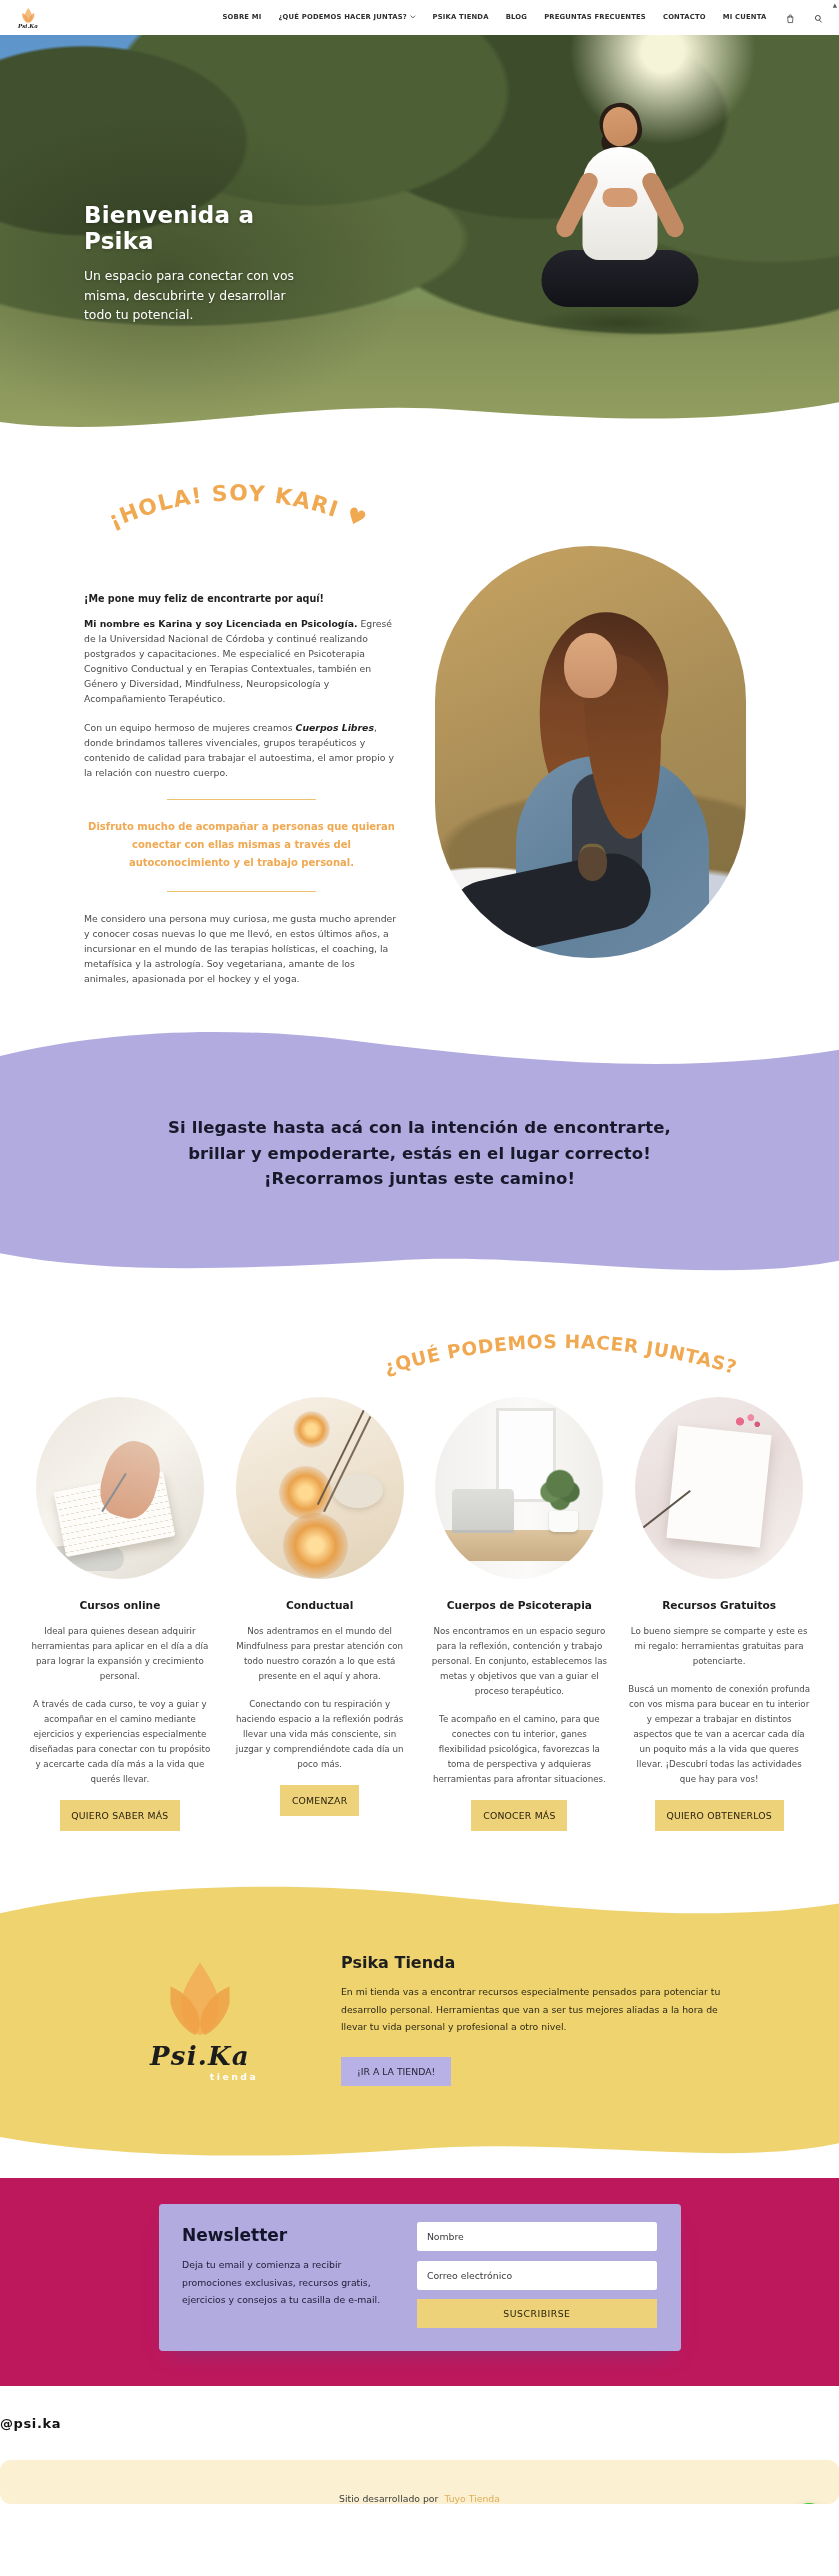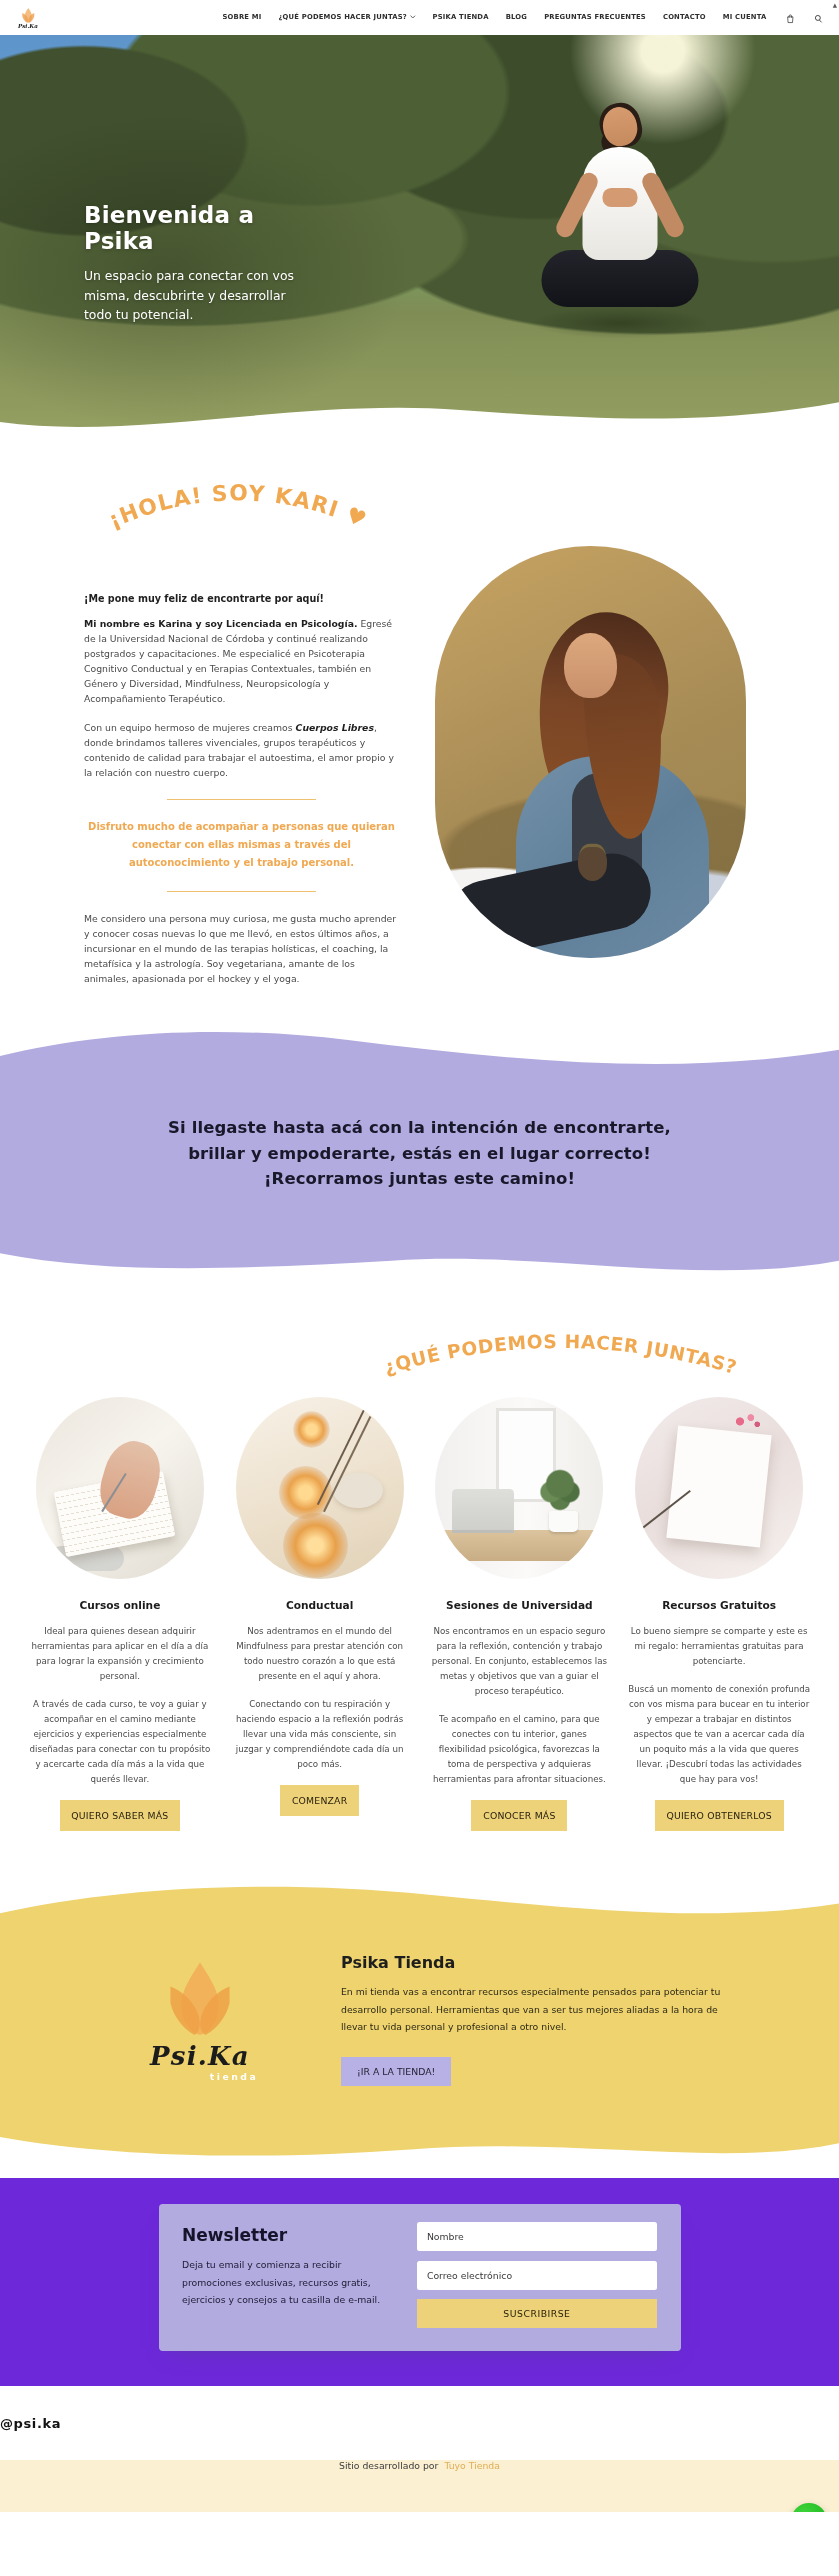--- a/index.html
+++ b/index.html
@@ -121,33 +121,33 @@
   .tienda-body { background:#eed36e; display:flex; align-items:center; padding:21px 75px 36px 116px; gap:57px; }
   .tienda-logo { width:168px; text-align:center; flex-shrink:0; }
   .tienda-logo svg { width:92px; height:86px; display:block; margin:0 auto -2.5px; }
   .tienda-script { font-family:"DejaVu Serif", "Liberation Serif", serif; font-style:italic; font-weight:700; font-size:26px; letter-spacing:1.2px; color:#1c1c1c; }
   .tienda-sub { color:#fff; font-weight:700; letter-spacing:2.5px; font-size:9.3px; margin:0 0 0 68px; }
   .tienda-title { font-size:16px; font-weight:700; color:#1e1e1e; margin-bottom:11.2px; }
   .tienda-text { font-size:9.3px; line-height:1.85; color:#2e2a18; max-width:389px; margin-bottom:22.4px; }
   .btn-purple { display:inline-block; background:#b8b1e6; padding:8.7px 16px; font-size:9.3px; color:#1f1f30; cursor:pointer; }
 
   
-  .newsletter { padding:26px 0 35px; background:#6d28d9; }
+  .newsletter { padding:26px 0 35px; background:#be185d; }
   .news-box { width:522px; margin:0 auto; background:#b2abdf; border-radius:3.7px; padding:18.6px 23.6px 23.6px; display:flex; gap:30px; box-shadow:0 12.4px 21px -12.4px rgba(80,70,140,.5); }
   .news-left { flex:1; }
   .news-title { font-size:17px; font-weight:700; color:#14142a; margin:2.5px 0 11.2px; }
   .news-text { font-size:9.3px; line-height:1.9; color:#20203a; max-width:261px; }
   .news-form { width:240px; display:flex; flex-direction:column; flex-shrink:0; }
   .news-input { height:29px; border:none; border-radius:2.5px; margin-bottom:9.3px; padding:0 10px; font-size:9.3px; font-family:inherit; color:#222; background:#fff; }
   .news-input::placeholder { color:#3a3a3a; opacity:1; }
   .btn-subscribe { height:29px; background:#eed27a; border:none; font-size:9.3px; letter-spacing:0.5px; color:#2a230a; cursor:pointer; font-family:inherit; }
 
   
   .footer-handle { text-align:left; font-size:13px; font-weight:700; letter-spacing:0.6px; color:#131313; padding:30px 0 29px; }
-  .footer-bar { background:#fbf0d2; height:52px; display:flex; align-items:flex-start; justify-content:center; font-size:9.3px; color:#3c3c3c; }
+  .footer-bar { background:#fbf0d2; height:44px; display:flex; align-items:flex-end; justify-content:center; font-size:9.3px; color:#3c3c3c;border-radius:11px; }
   .footer-credit a { color:#dfae57; text-decoration:none; margin-left:3.1px; cursor:pointer; }
 
   
   .whatsapp { position:absolute; right:12.4px; top:2503px; width:36px; height:36px; border-radius:50%;
     background:radial-gradient(circle at 35% 30%, #3ed43b, #25bb25 70%); display:flex; align-items:center; justify-content:center;
     box-shadow:0 3.7px 8.7px rgba(0,0,0,.25); cursor:pointer; }
   .whatsapp svg { width:20px; height:20px; }
   .scroll-arrow { position:absolute; right:1.9px; font-size:5.6px; color:#5a5a5a; line-height:1; }
   .sa-top { top:2.5px; } .sa-bottom { top:2565px; }
 </style>
@@ -291,21 +291,21 @@
     </div>
 
     <div class="card">
       <div class="card-img img-desk">
         <span class="d5"></span>
           <span class="d1"></span>
           <span class="d2"></span>
           <span class="d3"></span>
           <span class="d4"></span>
       </div>
-      <div class="card-title">Sesiones de Universidad</div>
+      <div class="card-title">Cuerpos de Psicoterapia</div>
       <p>Nos encontramos en un espacio seguro para la reflexión, contención y trabajo personal. En conjunto, establecemos las metas y objetivos que van a guiar el proceso terapéutico.</p>
       <p>Te acompaño en el camino, para que conectes con tu interior, ganes flexibilidad psicológica, favorezcas la toma de perspectiva y adquieras herramientas para afrontar situaciones.</p>
       <span class="btn-yellow">CONOCER MÁS</span>
     </div>
 
     <div class="card">
       <div class="card-img img-paper">
         <span class="d1"></span>
           <span class="d2"></span>
           <span class="d3"></span>

